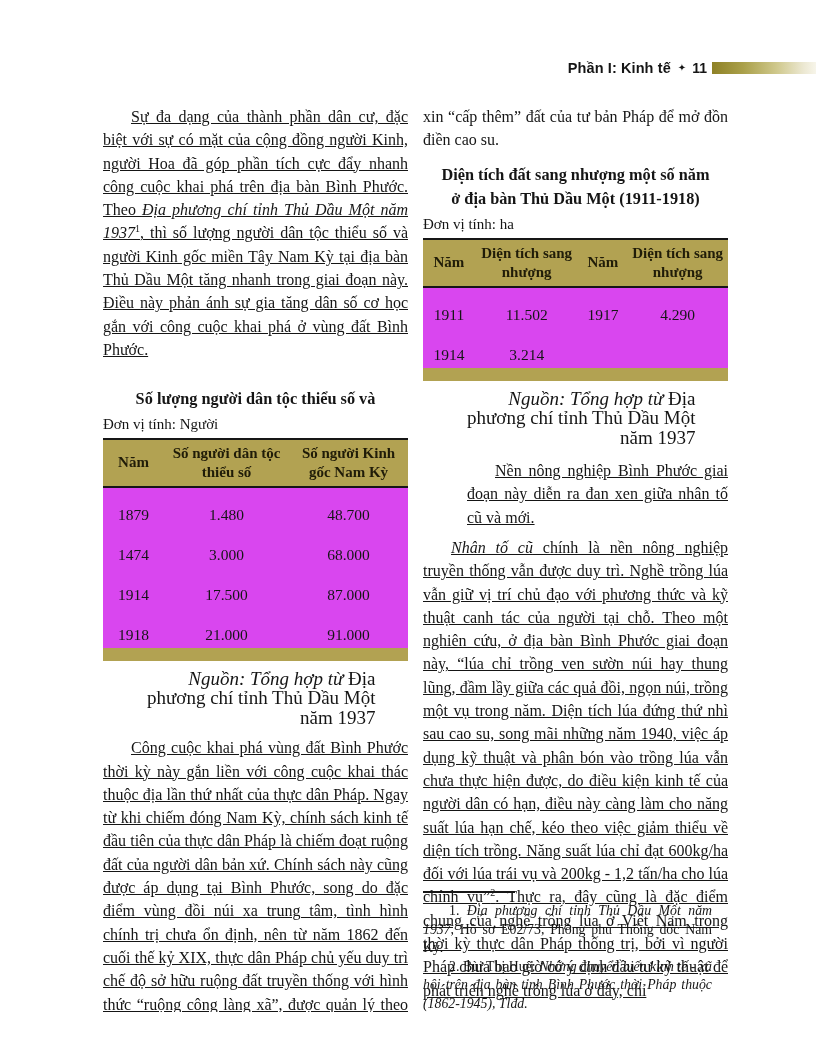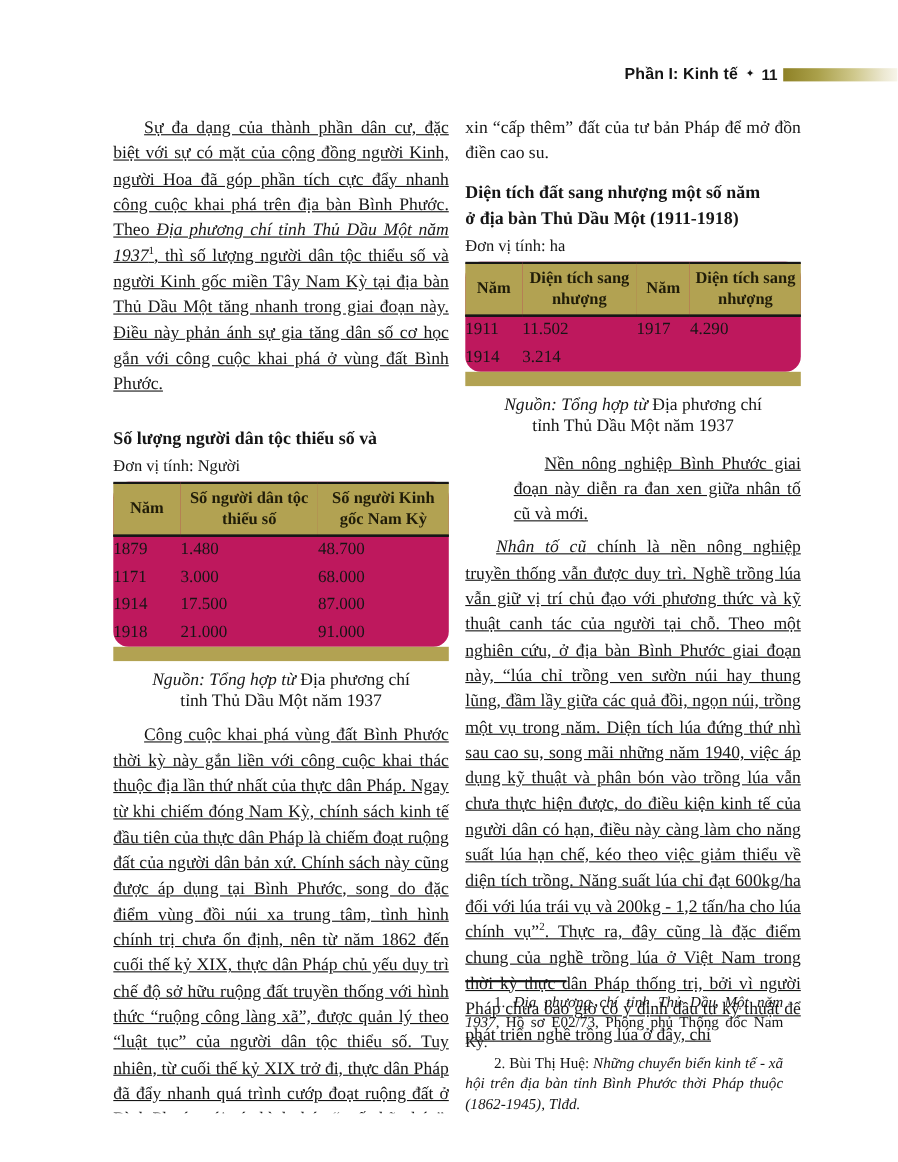--- a/index.html
+++ b/index.html
@@ -34,44 +34,43 @@
   p.body{
     margin:0;font-size:16px;line-height:23.3px;text-align:justify;
   }
   p.indent{text-indent:28px;text-decoration:underline;}
   .it{font-style:italic;}
   sup.fn{font-size:10px;line-height:0;vertical-align:super;}
 
   
   .tbl-title{
     font-weight:bold;font-size:16.3px;line-height:24.5px;
-    text-align:left;margin:26px 0 0 0;
+    text-align:center;margin:26px 0 0 0;
   }
   .tbl-unit{
     font-size:15px;
     margin:3px 10px 5px 0;line-height:18px;
   }
   table.data{
-    width:100%;border-collapse:collapse;background:#be185d;
+    width:100%;border-collapse:collapse;background:#d946ef;
     border-top:2.5px solid #161616;
-    border-radius:14px;
   }
   table.data thead th{
     background:#b2a252;color:#201c08;font-weight:bold;font-size:15px;
     line-height:19px;padding:4px 2px;border-bottom:2px solid #161616;
     text-align:center;vertical-align:middle;
   }
   table.data tbody td{
-    font-size:15.5px;vertical-align:middle;
-    padding:2px 0 3px 0;line-height:20px;
+    font-size:15.5px;text-align:center;vertical-align:middle;
+    padding:17px 0 3px 0;line-height:20px;
   }
   .tbl-bottom-bar{height:13px;background:#b2a252;}
   .tbl-source{
-    margin:8px auto 0 auto;width:240px;text-align:center;
-    font-size:16px;line-height:19.5px;
+    margin:8px auto 0 auto;width:240px;text-align:right;
+    font-size:19px;line-height:19.5px;
   }
 
   
   .footnotes{position:absolute;left:0;right:16px;top:786px;}
   .fn-sep{width:92px;border-top:2px solid #161616;margin:0 0 9px 0;}
   p.footnote{
     margin:0;font-size:13.8px;line-height:18.5px;
     text-align:justify;text-indent:26px;
   }
 </style>
@@ -104,21 +103,21 @@
           <th style="width:39%">Số người Kinh gốc Nam Kỳ</th>
         </tr>
       </thead>
       <tbody>
         <tr>
           <td>1879</td>
           <td>1.480</td>
           <td>48.700</td>
         </tr>
         <tr>
-          <td>1171</td>
+          <td>1474</td>
           <td>3.000</td>
           <td>68.000</td>
         </tr>
         <tr>
           <td>1914</td>
           <td>17.500</td>
           <td>87.000</td>
         </tr>
         <tr>
           <td>1918</td>

